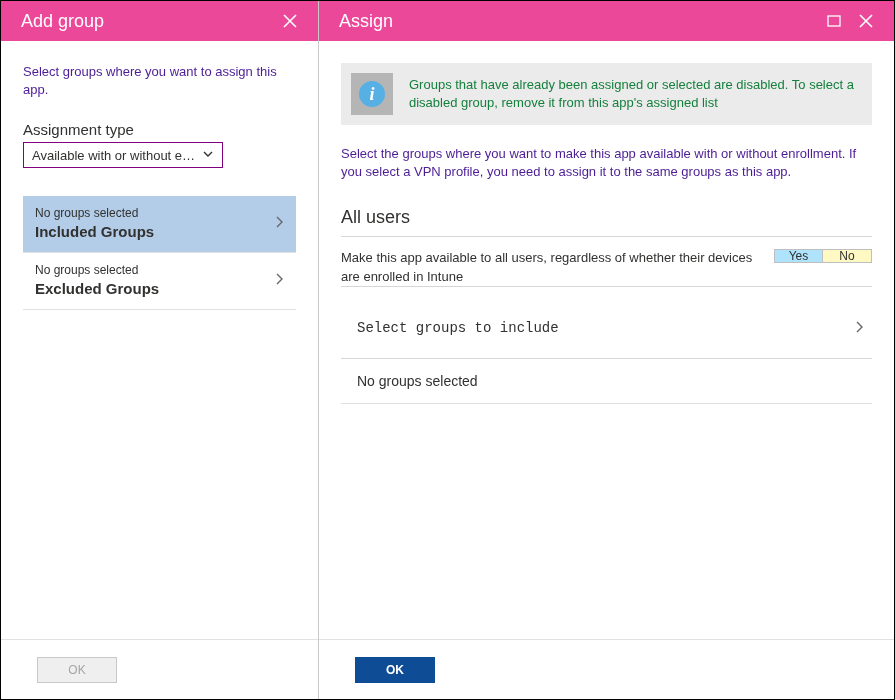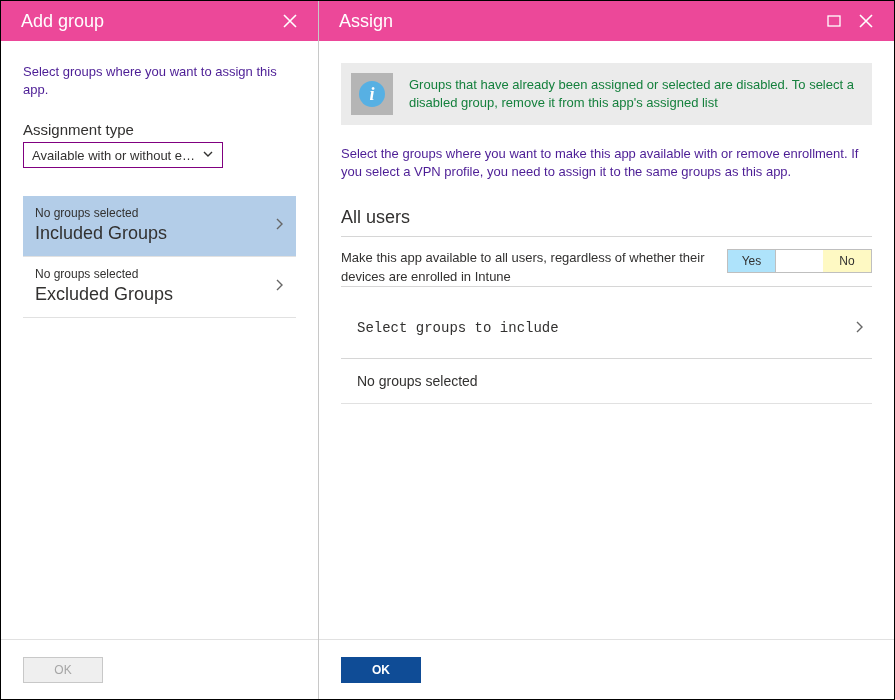--- a/index.html
+++ b/index.html
@@ -29,21 +29,21 @@
     .header-title { flex: 1; }
     .header-icon {
       width: 32px; height: 32px;
       display: flex; align-items: center; justify-content: center;
       cursor: pointer;
       font-size: 16px;
     }
     .panel-body { flex: 1; padding: 22px 22px 0 22px; overflow: auto; }
     .panel-footer {
       border-top: 1px solid #e1e1e1;
-      padding: 14px 22px;
+      padding: 14px 36px;
       height: 60px;
       display: flex;
       align-items: center;
     }
     .desc-text { font-size: 13px; color: #4c1d95; margin-bottom: 22px; line-height: 1.4; }
     .field-label { font-size: 15px; color: #323130; margin-bottom: 4px; }
     .dropdown {
       border: 1px solid #800080;
       height: 26px;
       width: 200px;
@@ -64,21 +64,21 @@
     .list-row {
       border-bottom: 1px solid #e1e1e1;
       padding: 10px 12px 12px 12px;
       display: flex;
       align-items: center;
       cursor: pointer;
     }
     .list-row.selected { background: #b3cde8; }
     .list-row-text { flex: 1; }
     .list-row-sub { font-size: 12px; color: #323130; margin-bottom: 3px; }
-    .list-row-main { font-size: 18px; color: #323130; }
+    .list-row-main { font-size: 15px; color: #323130; font-weight: bold; }
     .chevron { color: #666; font-size: 14px; }
     .btn {
       min-width: 80px; height: 26px;
       border: 1px solid #c8c8c8;
       background: #efefef;
       color: #a6a6a6;
       font-size: 12px;
       cursor: not-allowed;
       padding: 0 20px;
     }
@@ -120,23 +120,22 @@
       color: #323130;
       margin-bottom: 8px;
       margin-top: 26px;
     }
     .section-rule { border: none; border-top: 1px solid #d6d6d6; margin-bottom: 12px; }
     .toggle-row { display: flex; align-items: flex-start; gap: 20px; }
     .toggle-desc { flex: 1; font-size: 13px; line-height: 1.4; color: #323130; }
     .toggle {
       display: flex;
       border: 1px solid #bfbfbf;
-      height: 24px;
+      height: 14px;
       overflow: hidden;
-      gap: 47px;
     }
     .toggle-opt {
       width: 48px;
       display: flex; align-items: center; justify-content: center;
       font-size: 12px;
       cursor: pointer;
       background: #fef9c3;
     }
     .toggle-opt.active { background: #aee3fb; }
     .toggle-opt:first-child { border-right: 1px solid #bfbfbf; }
@@ -228,21 +227,21 @@
       </div>
     </div>
     <div class="panel-body">
       <div class="info-banner">
         <div class="info-icon-box">
           <div class="info-icon-inner">i</div>
         </div>
         <div class="info-text">Groups that have already been assigned or selected are disabled. To select a disabled group, remove it from this app's assigned list</div>
       </div>
 
-      <div class="desc-text">Select the groups where you want to make this app available with or remove enrollment. If you select a VPN profile, you need to assign it to the same groups as this app.</div>
+      <div class="desc-text">Select the groups where you want to make this app available with or without enrollment. If you select a VPN profile, you need to assign it to the same groups as this app.</div>
 
       <div class="section-heading">All users</div>
       <hr class="section-rule">
       <div class="toggle-row">
         <div class="toggle-desc">Make this app available to all users, regardless of whether their devices are enrolled in Intune</div>
         <div class="toggle">
           <div class="toggle-opt active">Yes</div>
           <div class="toggle-opt">No</div>
         </div>
       </div>

